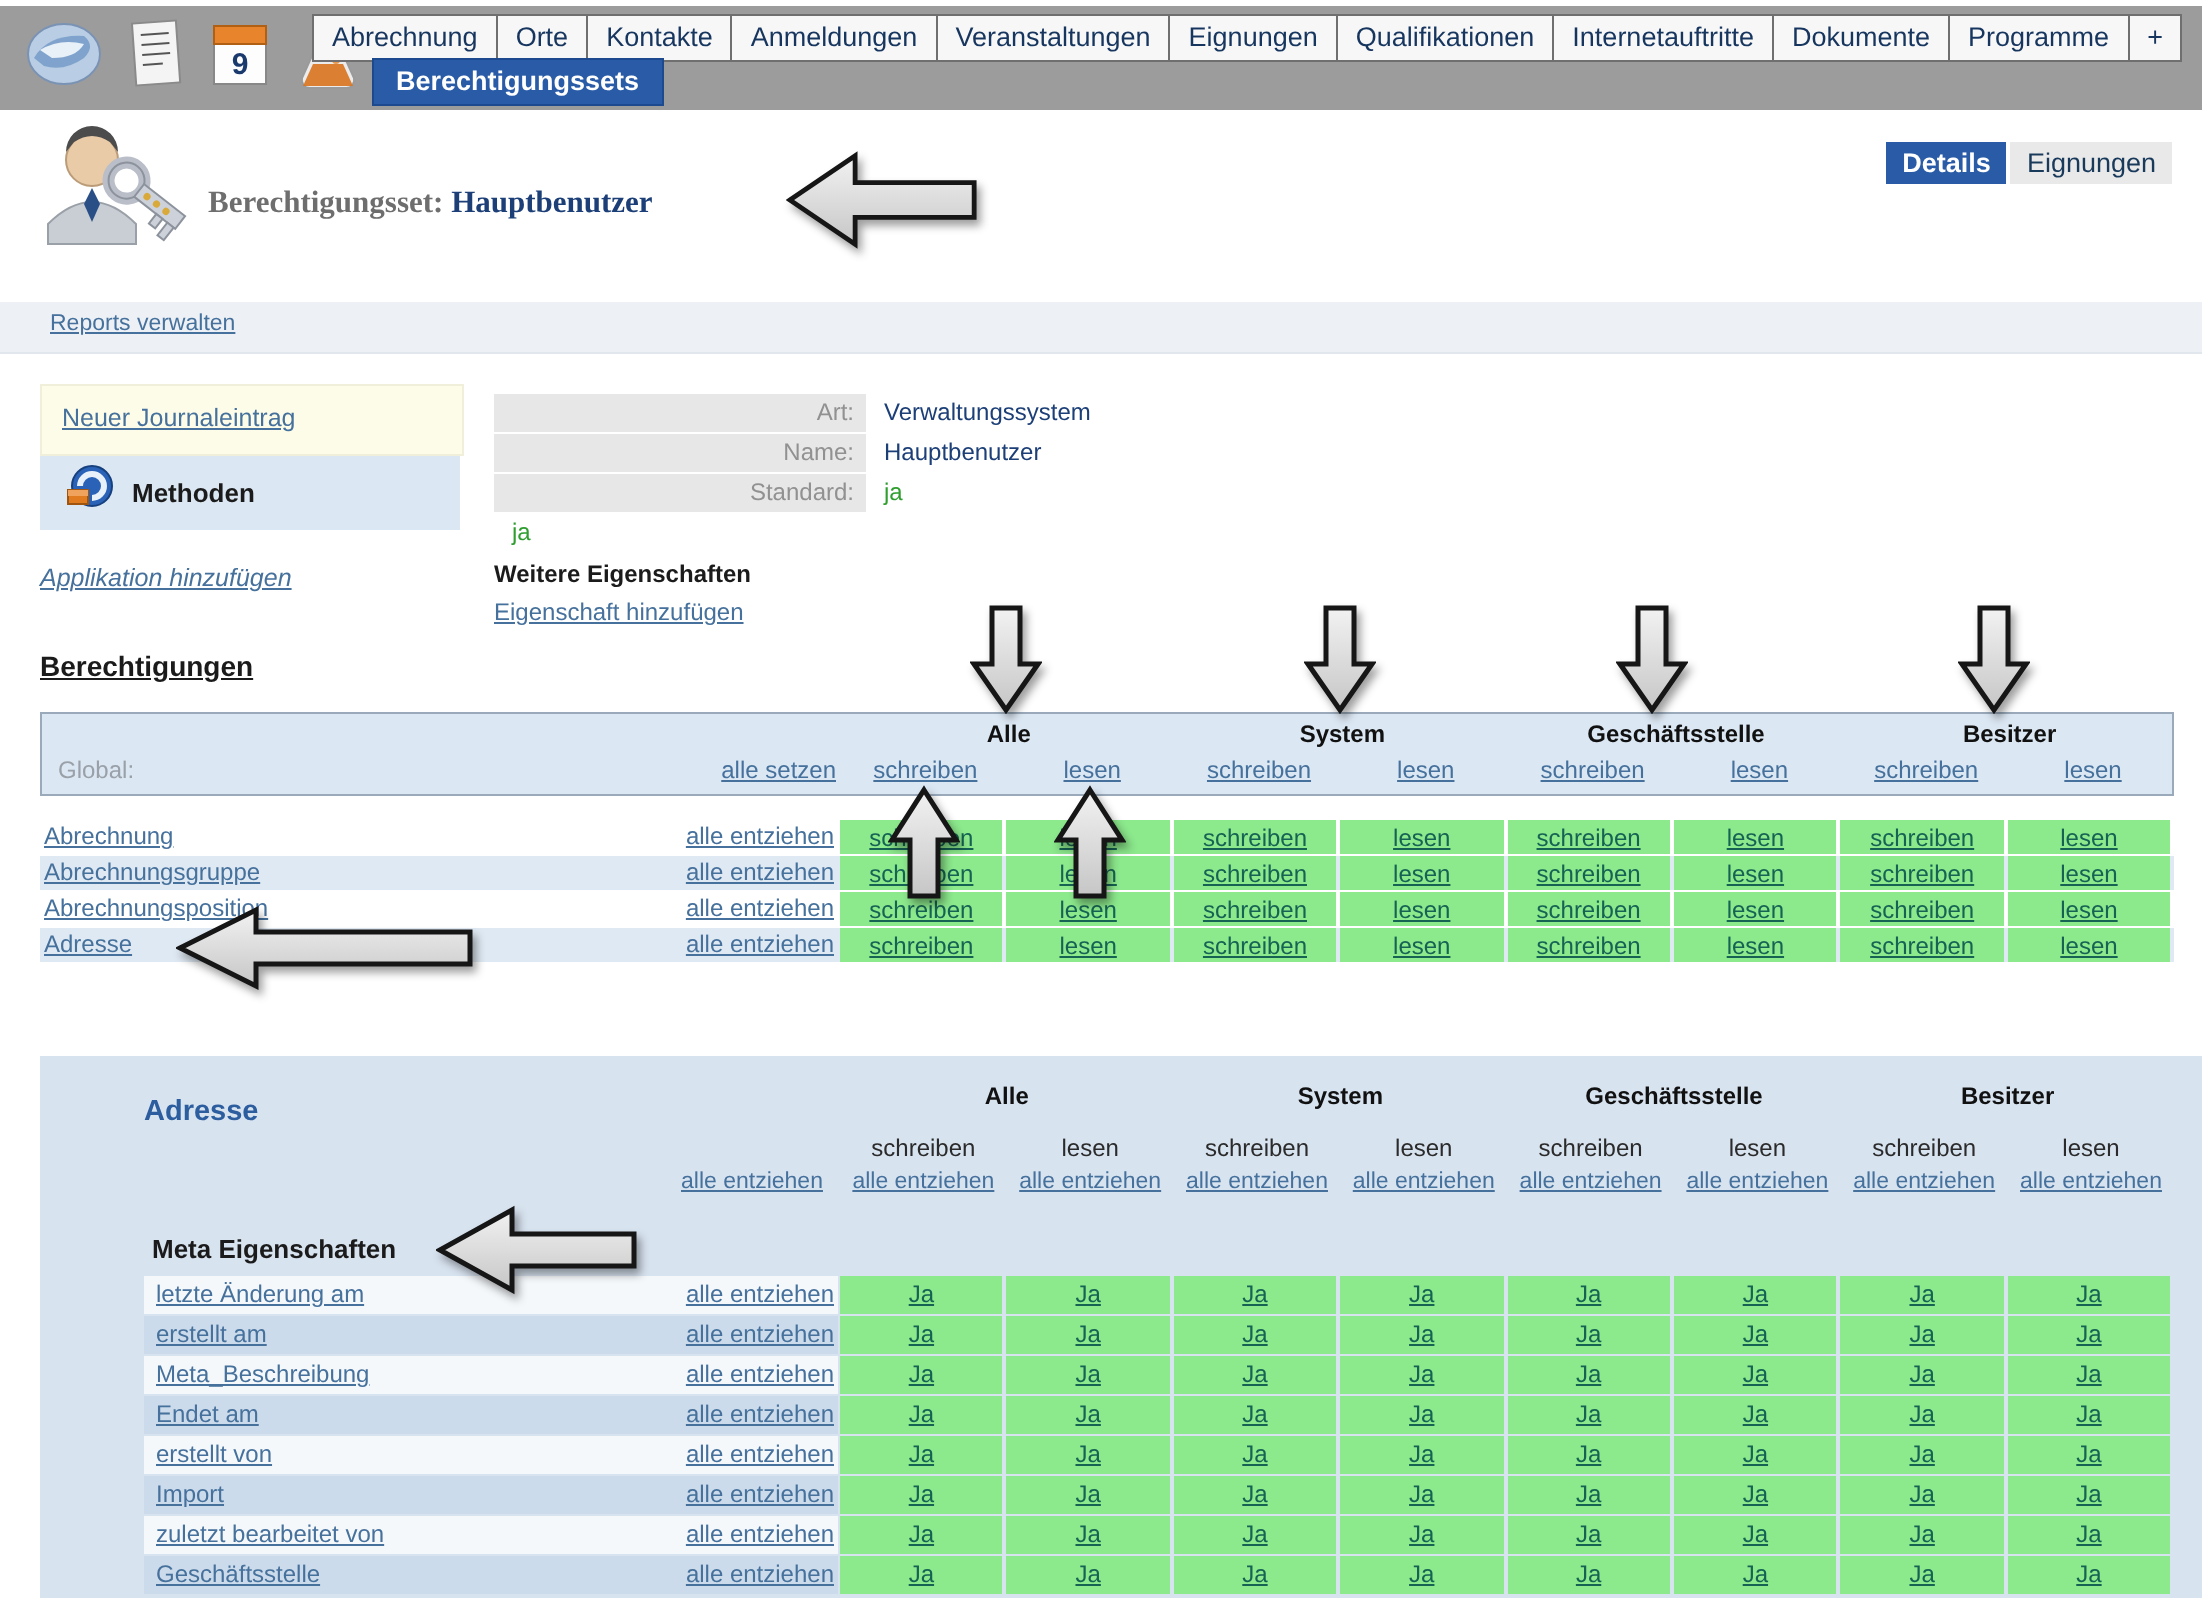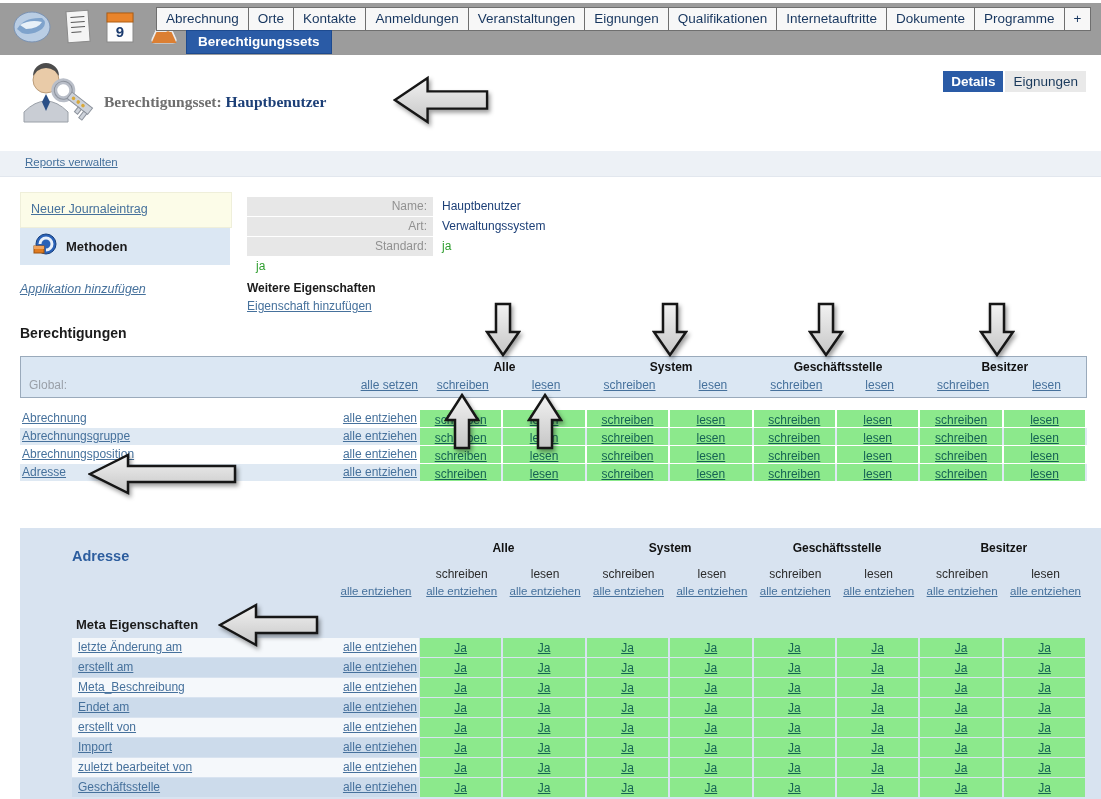--- a/index.html
+++ b/index.html
@@ -53,21 +53,21 @@
   .prop-row{display:flex;height:19px;margin-bottom:1px;}
   .prop-label{width:180px;background:#e7e7e7;text-align:right;color:#919191;font-size:12px;line-height:19px;padding-right:6px;}
   .prop-value{padding-left:9px;font-size:12px;line-height:19px;}
   .prop-value.navy{color:var(--navy,#1c3f77);}
   .prop-value.green{color:var(--jagreen,#2f9e2f);}
   .props-extra{position:absolute;left:247px;top:278px;}
   .props-extra .bold{font-size:12px;font-weight:bold;color:#1b1b1b;}
   .props-extra a{display:block;font-size:12px;margin-top:3px;}
 
   
-  .perm-heading{position:absolute;left:20px;top:325px;font-size:14px;font-weight:bold;color:#1b1b1b;}
+  .perm-heading{position:absolute;left:20px;top:325px;font-size:14px;font-weight:bold;color:#1b1b1b;text-decoration:underline;}
   .perm-header{position:absolute;left:20px;top:356px;width:1065px;height:40px;background:var(--hblue,#dbe7f3);border:1px solid #9aaabb;}
   .perm-header .grp{position:absolute;top:3px;width:140px;text-align:center;font-size:12px;font-weight:bold;color:#111;}
   .perm-header .sub{position:absolute;top:21px;width:80px;text-align:center;font-size:12px;}
   .perm-header .global{position:absolute;left:8px;top:21px;font-size:12px;color:#9aa0a8;}
   .perm-header .setzen{position:absolute;top:21px;text-align:right;font-size:12px;}
   .perm-rows{position:absolute;left:20px;top:410px;width:1067px;}
   .perm-row{position:relative;height:17px;margin-bottom:1px;}
   .perm-row .name{position:absolute;left:2px;top:1px;font-size:12px;}
   .perm-row .entz{position:absolute;top:1px;text-align:right;font-size:12px;}
   .gcell{position:absolute;top:0;height:17px;background:var(--green,#8ce98c);text-align:center;}
@@ -201,26 +201,26 @@
       <rect x="2" y="14" width="10" height="7" fill="#e07b1f" stroke="#9e5510"></rect>
       <rect x="2" y="14" width="10" height="3" fill="#f0a35c"></rect>
     </svg>
   </span>
   <span class="mlabel">Methoden</span>
 </div>
 <a class="side-link">Applikation hinzufügen</a>
 
 <div class="props" id="propsRows">
     <div class="prop-row">
+      <span class="prop-label">Art:</span>
+      <span class="prop-value navy">Verwaltungssystem</span>
+    </div>
+    <div class="prop-row">
       <span class="prop-label">Name:</span>
       <span class="prop-value navy">Hauptbenutzer</span>
-    </div>
-    <div class="prop-row">
-      <span class="prop-label">Art:</span>
-      <span class="prop-value navy">Verwaltungssystem</span>
     </div>
     <div class="prop-row">
       <span class="prop-label">Standard:</span>
       <span class="prop-value green">ja</span>
     </div>
     <div class="prop-row">
       <span class="prop-value green">ja</span>
     </div>
   </div>
 <div class="props-extra">

